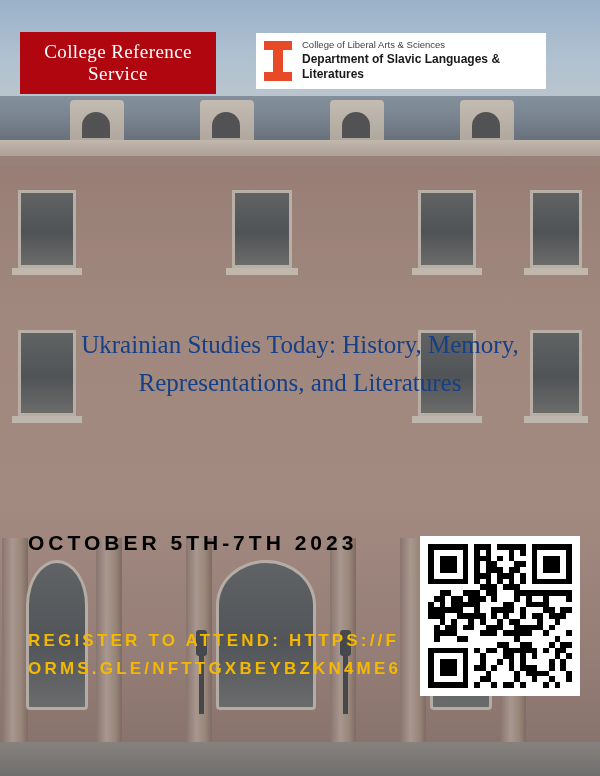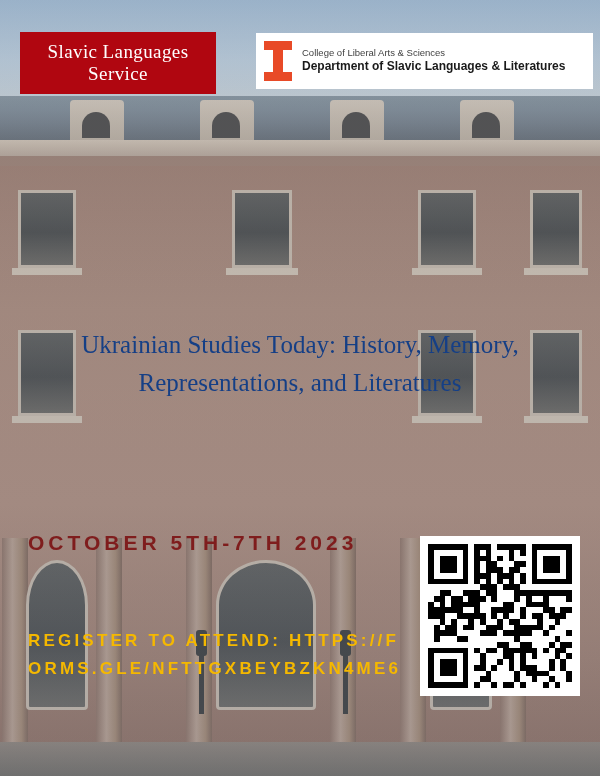--- a/index.html
+++ b/index.html
@@ -120,21 +120,21 @@
     justify-content: center;
     text-align: center;
     font-family: "Liberation Serif", serif;
     font-size: 19px;
     line-height: 1.15;
     letter-spacing: .4px;
   }
   .dept-logo {
     position: absolute;
     left: 256px; top: 33px;
-    width: 337px; height: 56px;
+    width: 290px; height: 56px;
     background: #ffffff;
     display: flex;
     align-items: center;
     padding: 0 8px;
     box-sizing: border-box;
   }
   .block-i {
     width: 28px; height: 40px;
     position: relative;
     flex: 0 0 auto;
@@ -179,21 +179,21 @@
     text-align: center;
     color: #153f86;
     font-family: "Liberation Serif", serif;
     font-size: 25px;
     line-height: 1.52;
   }
   .dates {
     position: absolute;
     left: 28px; top: 528px;
     width: 360px;
-    color: #7f1d1d;
+    color: #000000;
     font-weight: bold;
     font-size: 21px;
     letter-spacing: 4px;
     line-height: 1.45;
     text-transform: uppercase;
   }
   .register {
     position: absolute;
     left: 28px; top: 627px;
     width: 380px;
@@ -276,21 +276,21 @@
     <div class="win arch" style="left:430px; top:560px; width:62px;  height:150px;"></div>
 
     <div class="lamp" style="left:196px;"></div>
     <div class="lamp" style="left:340px;"></div>
 
     <div class="ground"></div>
   </div>
   <div class="tint"></div>
 
   <div class="srs-logo">
-    <span>Slavic Languages Service</span>
+    <span>College Reference Service</span>
   </div>
 
   <div class="dept-logo">
     <span class="block-i">
       <span class="top"></span>
         <span class="mid"></span>
         <span class="bot"></span>
     </span>
     <span class="dept-text">
       <div class="line1">College of Liberal Arts &amp; Sciences</div>

